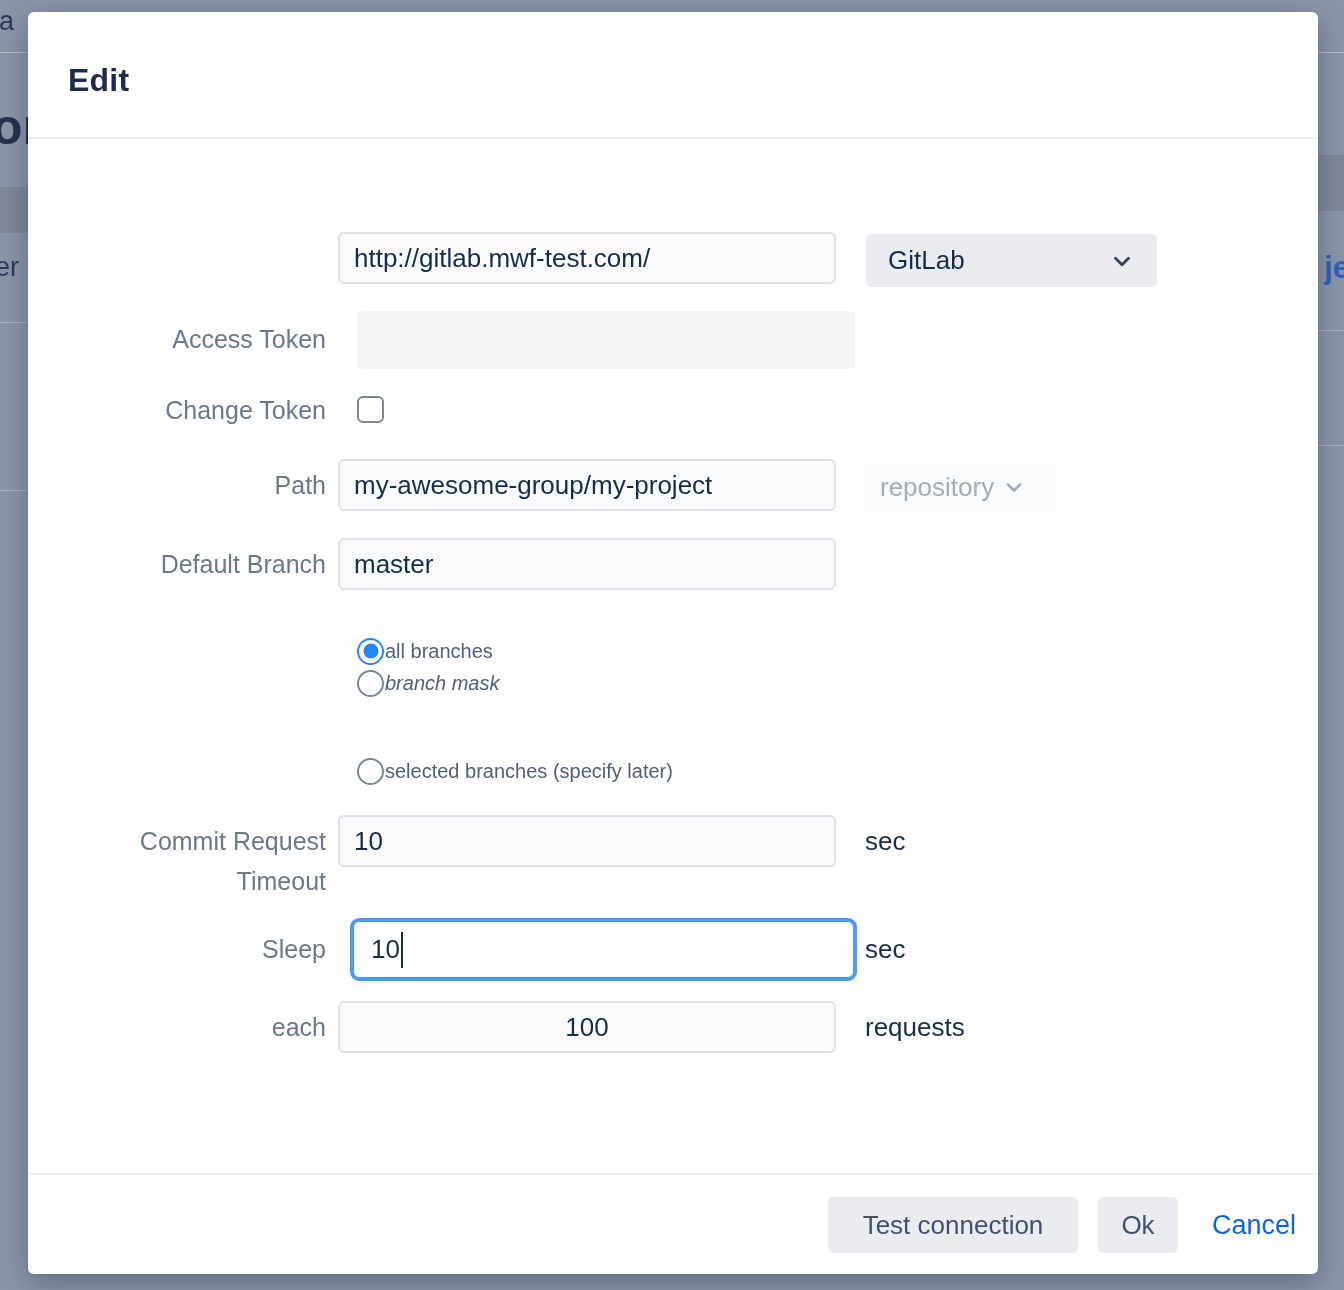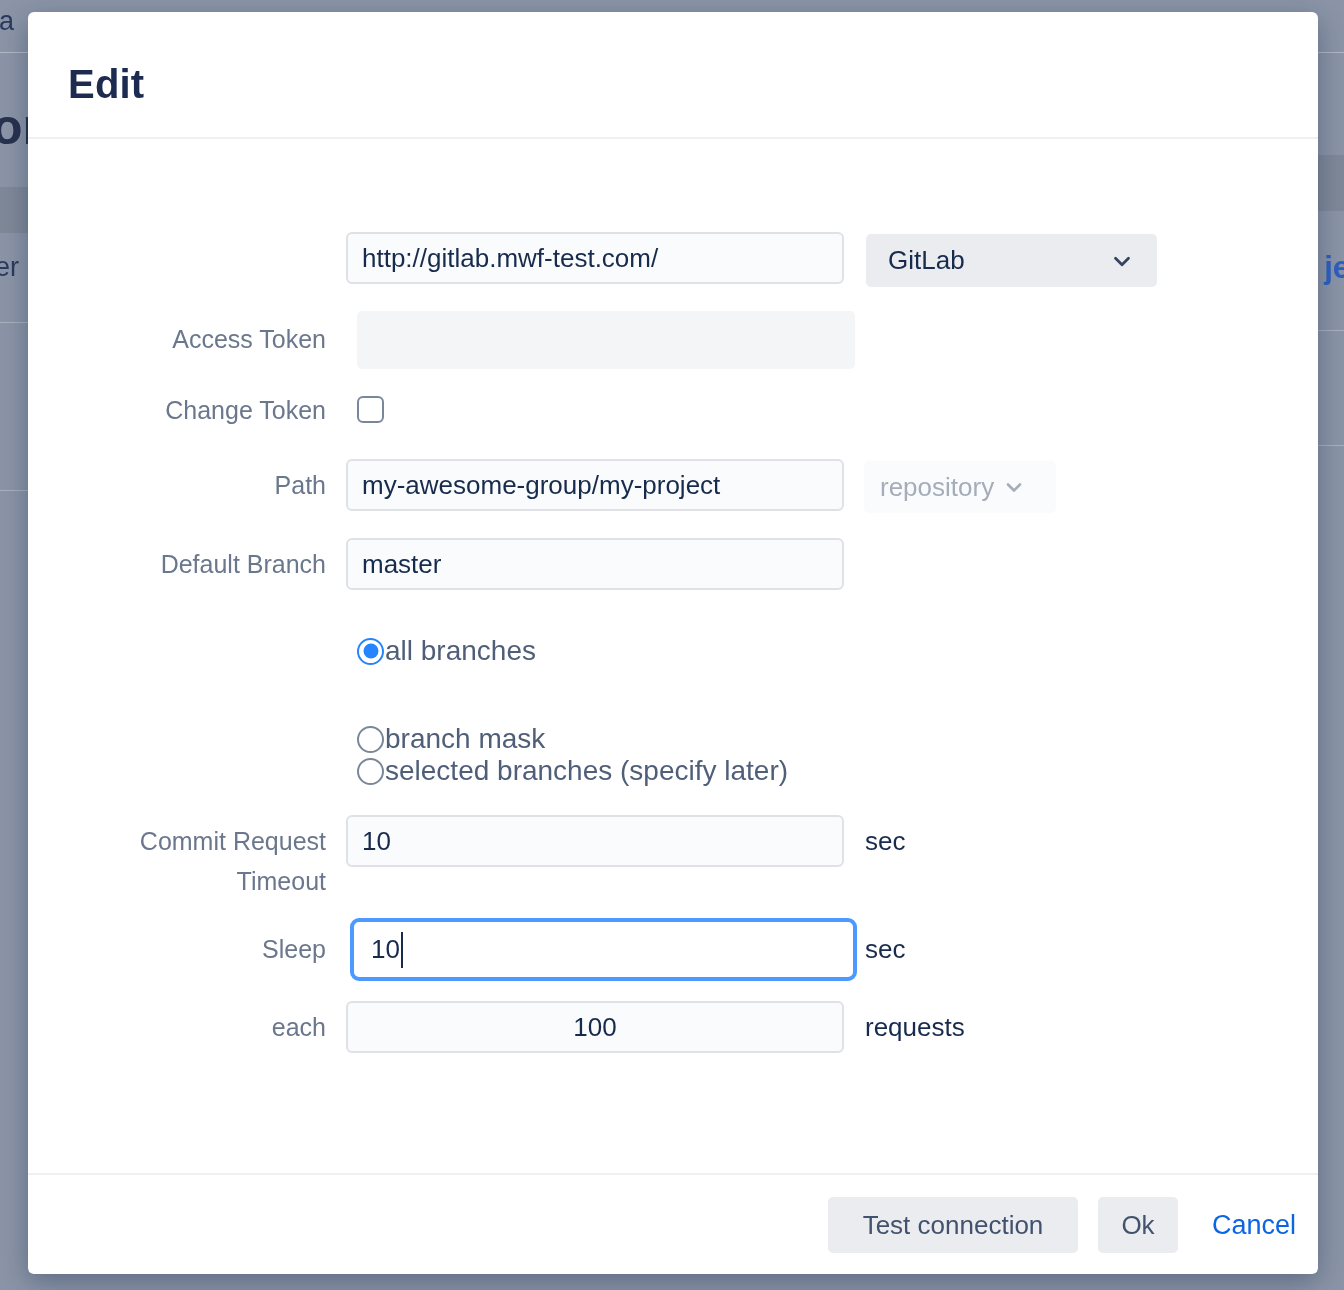--- a/index.html
+++ b/index.html
@@ -27,32 +27,32 @@
   .bg-line-right2 { right:0; top:445px; width:60px; height:1px; background:rgba(255,255,255,0.28); }
 
   
   .modal {
     position:absolute; left:28px; top:12px; width:1290px; height:1262px;
     background:#FFFFFF; border-radius:6px;
     box-shadow:0 8px 28px rgba(9,30,66,0.35);
   }
   .modal-title {
     position:absolute; left:40px; top:50px;
-    font-size:40px; font-weight:700; color:#1D2B50; letter-spacing:0.2px;
+    font-size:32px; font-weight:700; color:#1D2B50; letter-spacing:0.2px;
   }
   .header-divider { position:absolute; left:0; top:125px; width:100%; height:2px; background:#EEF0F3; }
   .footer-divider { position:absolute; left:0; top:1161px; width:100%; height:2px; background:#EEF0F3; }
 
   
   .field-label {
     position:absolute; left:40px; width:258px; text-align:right;
     font-size:25px; line-height:30px; color:#6B778C;
   }
   .text-input {
-    position:absolute; left:318px; width:498px; height:52px;
+    position:absolute; left:310px; width:498px; height:52px;
     border:2px solid #DFE1E6; border-radius:6px; background:#FAFBFC;
     font-family:"Liberation Sans", sans-serif;
     font-size:26px; color:#172B4D; padding:0 14px; outline:none;
   }
   .token-input {
     position:absolute; left:329px; top:299px; width:498px; height:58px;
     border:none; border-radius:5px; background:#F4F5F7;
     font-family:"Liberation Sans", sans-serif;
     font-size:26px; color:#172B4D; padding:0 14px; outline:none;
   }
@@ -72,21 +72,21 @@
   .radio-row { position:absolute; left:329px; height:30px; display:flex; align-items:center; cursor:pointer; }
   .radio-circle {
     width:27px; height:27px; border-radius:50%; background:#FFFFFF;
     border:2px solid #7A869A; flex:none; position:relative;
   }
   .radio-circle.selected { border-color:#2684FF; }
   .radio-circle.selected::after {
     content:""; position:absolute; left:50%; top:50%; transform:translate(-50%,-50%);
     width:15px; height:15px; border-radius:50%; background:#2684FF;
   }
-  .radio-label { font-size:28px; color:#505F79; margin-left:1px; }
+  .radio-label { font-size:20px; color:#505F79; margin-left:1px; }
 
   .suffix {
     position:absolute; left:837px; font-size:26px; line-height:30px; color:#172B4D;
   }
 
   .focus-wrap {
     position:absolute; left:322px; top:906px; width:507px; height:63px;
     border:4px solid #4C9AFF; border-radius:9px; background:#FFFFFF;
     display:flex; align-items:center; padding:0 17px;
   }
@@ -156,21 +156,21 @@
     </span>
   </div>
 
   <div class="field-label" style="top:537px;">Default Branch</div>
   <input class="text-input" style="top: 526px;" type="text" value="master">
 
   <div class="radio-row" style="top:624px;">
     <span class="radio-circle selected"></span>
     <span class="radio-label">all branches</span>
   </div>
-  <div class="radio-row" style="top:712px;">
+  <div class="radio-row" style="top:656px;font-style:italic;">
     <span class="radio-circle"></span>
     <span class="radio-label">branch mask</span>
   </div>
   <div class="radio-row" style="top:744px;">
     <span class="radio-circle"></span>
     <span class="radio-label">selected branches (specify later)</span>
   </div>
 
   <div class="field-label" style="top:814px;">
     <div>Commit Request</div>

